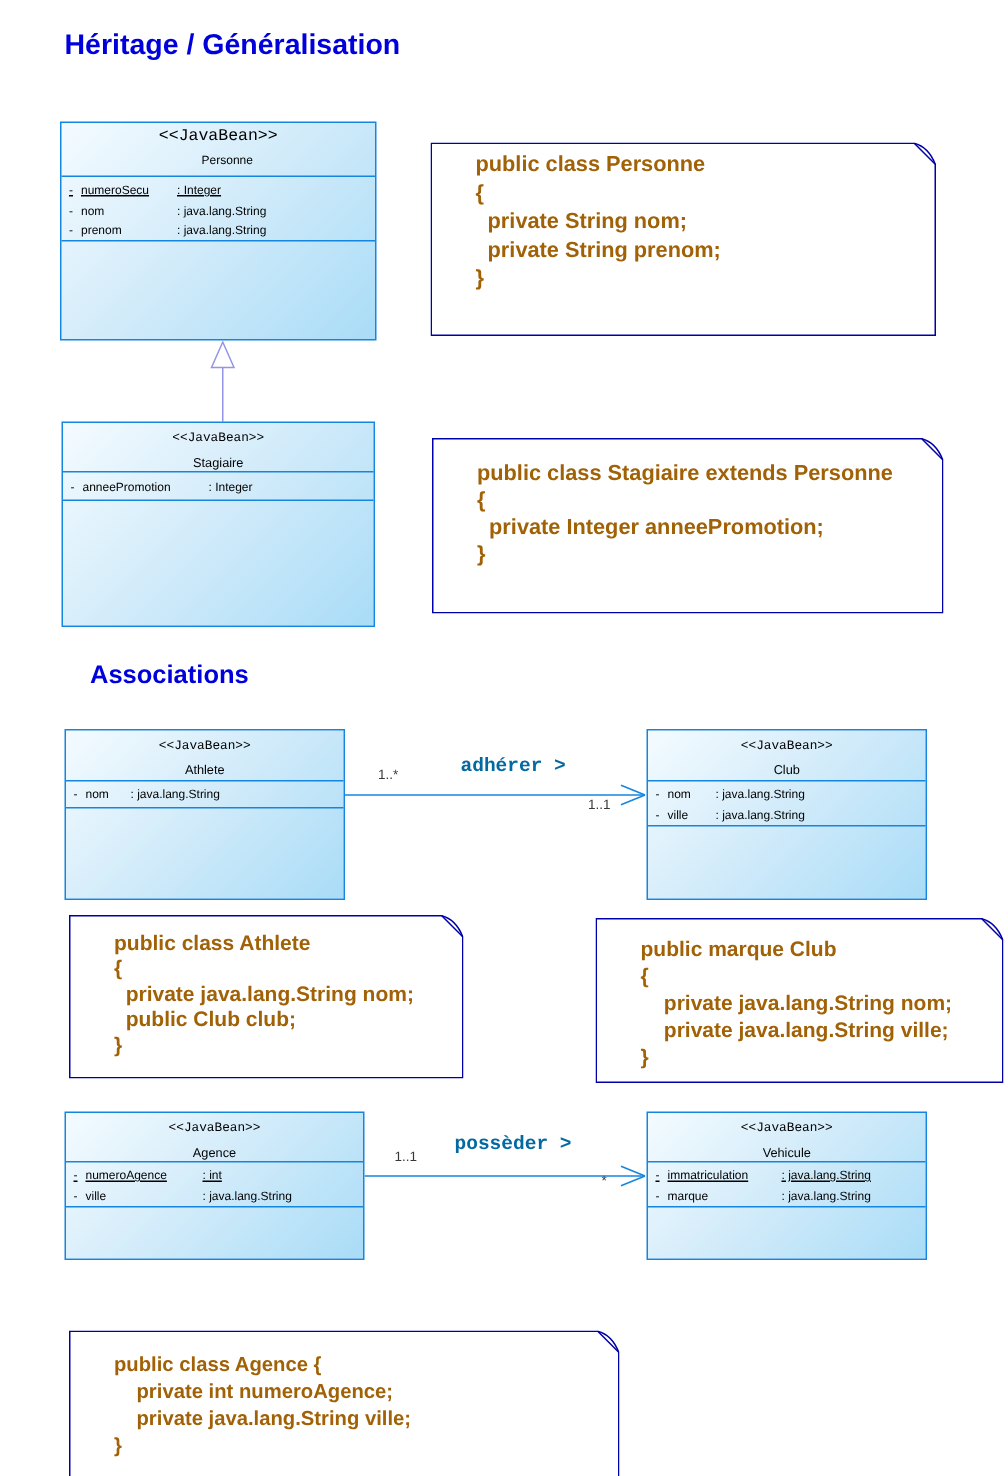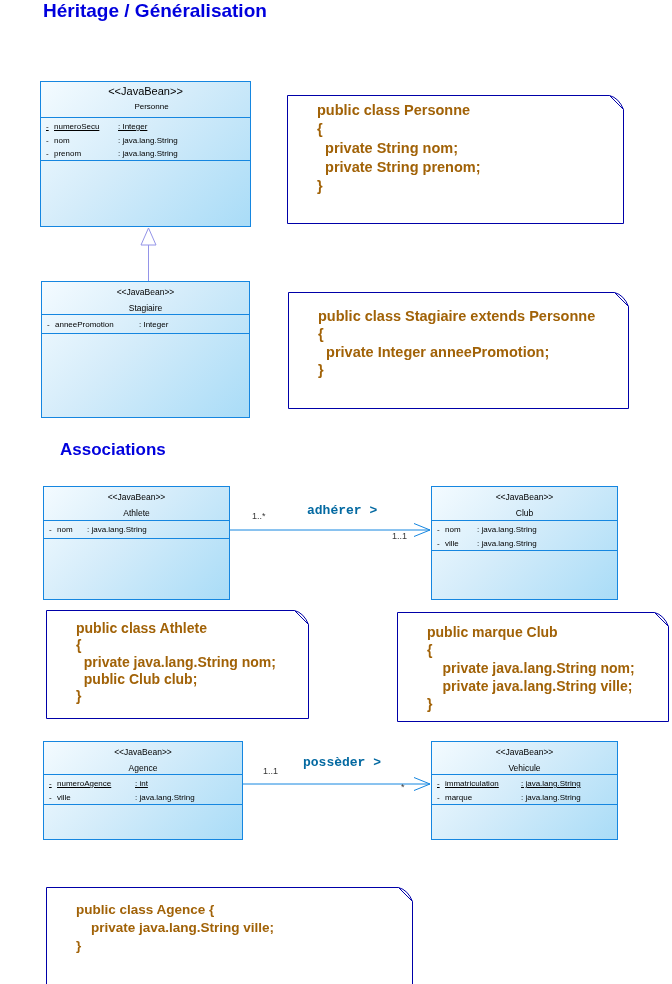--- a/index.html
+++ b/index.html
@@ -16,21 +16,21 @@
   .h2 { font-size:17px; }
 
   
   .ubox {
     position:absolute;
     border:1px solid #1586e0;
     background:linear-gradient(135deg,#f4fbff 0%,#d4ecfa 45%,#a9dcf7 100%);
     box-sizing:border-box;
   }
   .ubox .hdr { text-align:center; border-bottom:1px solid #1586e0; box-sizing:border-box; }
-  .ubox .stereo { font-size:8.5px; padding-top:5px; }
+  .ubox .stereo { font-size:8.5px; padding-top:5px;font-family:Liberation Mono, monospace; }
   .ubox.big-st .stereo { font-size:11px; padding-top:3px; }
   .ubox .cname  { font-size:8.5px; padding-top:6px; }
   .ubox.big-st .cname { font-size:8px; padding-top:5px;margin-left:12px; }
   .ubox .attrs { border-bottom:1px solid #1586e0; box-sizing:border-box; padding-top:1px; }
   .arow { display:flex; font-size:8px; line-height:13.5px; }
   .arow .vis  { width:13px; padding-left:5px; box-sizing:border-box; }
   .arow .anam { }
   .arow .atyp { }
   .u { text-decoration:underline; }
 
@@ -47,21 +47,21 @@
 
   
   .assoc-label { position:absolute; font-weight:bold; font-size:13px; color:#0369a1;font-family:Liberation Mono, monospace; }
   .mult { position:absolute; font-size:9px; color:#383838; }
 </style>
 </head>
 <body>
 
 <div id="canvas">
 
-  <div class="heading h1" style="left:43px; top:0;">Héritage / Généralisation</div>
+  <div class="heading h1" style="left:43px; top:20px;">Héritage / Généralisation</div>
 
   <div class="ubox big-st" style="left:40px; top:81px; width:211px; height:146px;">
     <div class="hdr" style="height:36px;">
       <div class="stereo">&lt;&lt;JavaBean&gt;&gt;</div>
       <div class="cname">Personne</div>
     </div>
     <div class="attrs" style="height:43px; padding-top:2px;">
       <div class="arow">
         <span class="vis u">-</span>
         <span class="anam u" style="width:64px;">numeroSecu</span>
@@ -245,18 +245,19 @@
     </div>
   </div>
 
   <div class="note n-agence" style="left:46px; top:866px; width:367px; height:100px;margin-top:21px;">
     <svg width="367" height="116">
       <path d="M0.5,0.5 H352.5 L366.5,14.5 V115.5 H0.5 Z" fill="#ffffff" stroke="#0000a8"></path>
       <path d="M352.5,0.5 Q362,3 366.5,14.5" fill="none" stroke="#0000a8"></path>
     </svg>
     <div class="ntext" style="top:14px;">
       <div class="code-line">public class Agence {</div>
+      <div class="code-line">    private int numeroAgence;</div>
       <div class="code-line">    private java.lang.String ville;</div>
       <div class="code-line">}</div>
     </div>
   </div>
 
 </div>
 
 </body></html>

